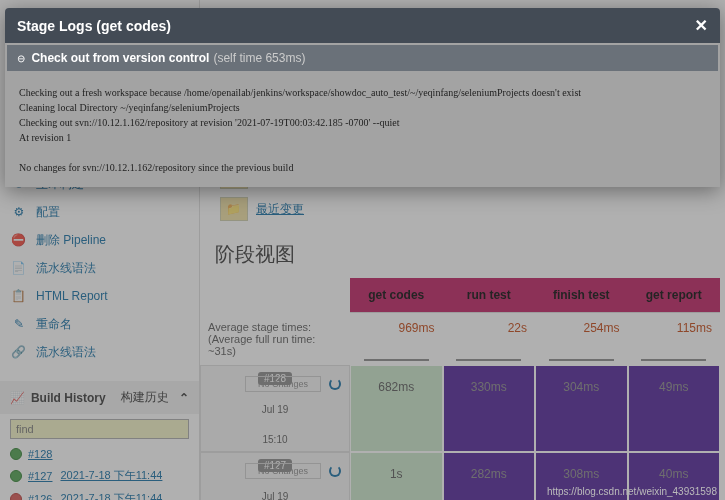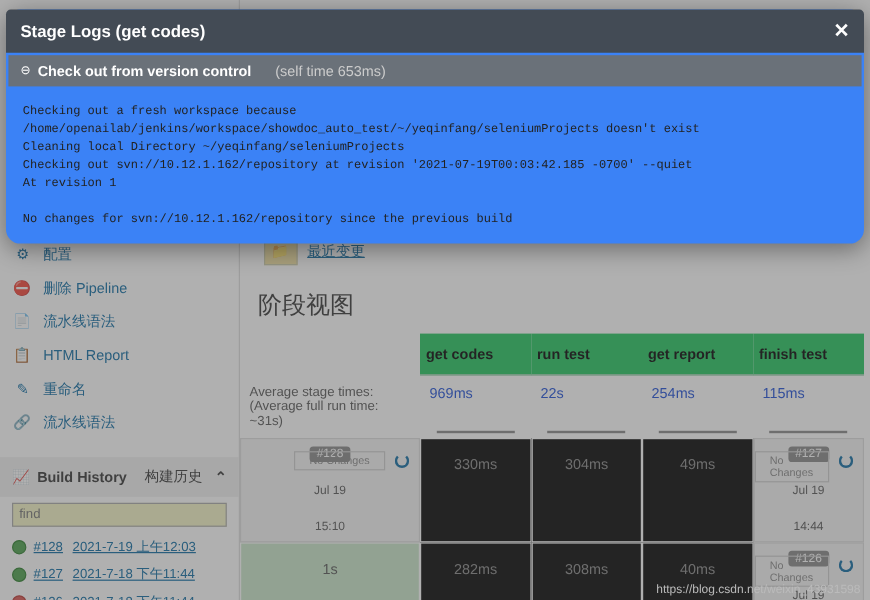--- a/index.html
+++ b/index.html
@@ -15,41 +15,41 @@
 .history-item .ball{width:12px;height:12px;border-radius:50%;margin-right:6px}
 .ball-green{background:#4a9e4a;border:1px solid #2a7e2a}
 .ball-red{background:#d9534f;border:1px solid #b93530}
 .history-item a{color:#0b6aa2;text-decoration:underline;margin-right:8px}
 .bg-main{position:absolute;left:200px;top:0;right:0;height:500px;background:#fff;padding-top:165px}
 .main-link{display:flex;align-items:center;margin-left:20px;margin-bottom:8px;font-size:12px}
 .main-link .micon{width:28px;height:24px;margin-right:8px;display:inline-flex;align-items:center;justify-content:center;background:#f0e0a0;border:1px solid #cca}
 .main-link a{color:#0b6aa2;text-decoration:underline}
 .stage-title{margin:20px 0 10px 15px;font-size:20px;font-weight:normal;color:#333}
 .stage-table{display:grid;grid-template-columns:150px repeat(4,1fr);font-size:12px;margin-right:5px}
-.st-header{padding:10px 5px;text-align:left;font-weight:bold;background:#22c55e;border-bottom:1px solid #ddd}
+.st-header{padding:10px 5px;text-align:center;font-weight:bold;background:#be185d;border-bottom:1px solid #ddd}
 .st-avglabel{padding:8px;text-align:left;font-size:11px;color:#555}
-.st-avgcell{padding:8px;text-align:left;color:#1d4ed8;position:relative}
+.st-avgcell{padding:8px;text-align:right;color:#c2410c;position:relative}
 .st-avgcell::after{content:"";position:absolute;bottom:4px;left:15%;right:15%;height:2px;background:#888}
 .st-rowhead{padding:6px;background:#f5f5f5;border:1px solid #ddd;font-size:10px;color:#555;display:flex;flex-direction:column;align-items:center;position:relative}
 .st-rowhead .num{background:#888;color:#fff;padding:1px 6px;border-radius:3px;font-size:10px}
 .st-rowhead .date{margin-top:19px}
 .st-rowhead .noch{border:1px solid #ccc;padding:2px 12px;margin-top:2px;font-size:9px;color:#888;position:absolute;right:28px;top:8px}
 .st-rowhead .prog{position:absolute;right:8px;top:12px;width:12px;height:12px;border:2px solid #0b6aa2;border-radius:50%;border-top-color:transparent}
 .st-cell{padding:14px;text-align:center;border:1px solid #fff}
 .cell-green{background:#c9e6c9;color:#555}
-.cell-lightgreen{background:#000000;color:#888}
+.cell-lightgreen{background:#4c1d95;color:#888}
 .cell-red{background:#f2c9c9;color:#c9302c;border:1px solid #d9534f}
 .modal-overlay{position:absolute;inset:0;background:rgba(80,80,80,0.45)}
-.modal{position:absolute;left:5px;right:5px;top:8px;background:#3b82f6;border-radius:12px;box-shadow:0 4px 20px rgba(0,0,0,0.4)}
+.modal{position:absolute;left:5px;right:5px;top:8px;background:#a3a3a3;border-radius:0;box-shadow:0 4px 20px rgba(0,0,0,0.4)}
 .modal-header{background:#434b55;color:#fff;padding:8px 12px;font-size:14px;font-weight:bold;border-radius:4px 4px 0 0;display:flex;align-items:center}
 .modal-header .close{margin-left:auto;cursor:pointer;font-size:16px}
 .modal-sub{background:#6a7179;color:#fff;padding:6px 10px;font-size:12px;display:flex;align-items:center;margin:2px}
 .modal-sub .chev{margin-right:6px;font-size:10px}
-.modal-sub .selftime{color:#ccc;margin-left:20px}
-.modal-body{padding:12px 14px;font-family:Liberation Mono, monospace;font-size:10px;color:#222;line-height:1.5;white-space:pre-wrap}
+.modal-sub .selftime{color:#ccc;margin-left:4px}
+.modal-body{padding:12px 14px;font-family:Liberation Serif, serif;font-size:10px;color:#222;line-height:1.5;white-space:pre-wrap}
 .wm{position:absolute;bottom:3px;right:8px;font-size:10px;color:#bbb}
 </style>
 </head>
 <body>
 
 <div class="bg-sidebar">
   <div id="sb-items">
       <div class="sidebar-item">
         <span class="icon">⏱</span>
         <span>立即构建</span>
@@ -85,21 +85,20 @@
     <span style="margin-left:15px;font-weight:normal">构建历史</span>
     <span class="arrow">⌃</span>
   </div>
   <div class="find-box">
     <input placeholder="find" style="">
   </div>
   <div id="hist-items">
       <div class="history-item">
         <span class="ball ball-green"></span>
         <a>#128</a>
-        <a>2021-7-19 上午12:03</a>
       </div>
       <div class="history-item">
         <span class="ball ball-green"></span>
         <a>#127</a>
         <a>2021-7-18 下午11:44</a>
       </div>
       <div class="history-item">
         <span class="ball ball-red"></span>
         <a>#126</a>
         <a>2021-7-18 下午11:44</a>
@@ -116,34 +115,35 @@
       <div class="main-link">
         <span class="micon">📁</span>
         <a>最近变更</a>
       </div>
     </div>
   <div class="stage-title">阶段视图</div>
   <div class="stage-table" id="stage-table">
       <div></div>
       <div class="st-header">get codes</div>
       <div class="st-header">run test</div>
+      <div class="st-header">finish test</div>
       <div class="st-header">get report</div>
-      <div class="st-header">finish test</div>
       <div class="st-avglabel">Average stage times:<br>(Average full run time: ~31s)</div>
       <div class="st-avgcell">969ms</div>
       <div class="st-avgcell">22s</div>
       <div class="st-avgcell">254ms</div>
       <div class="st-avgcell">115ms</div>
       <div class="st-rowhead">
         <span class="num">#128</span>
         <span class="date">Jul 19</span>
         <span class="date">15:10</span>
         <span class="noch">No Changes</span>
         <span class="prog"></span>
       </div>
+      <div class="st-cell cell-green">682ms</div>
       <div class="st-cell cell-lightgreen">330ms</div>
       <div class="st-cell cell-lightgreen">304ms</div>
       <div class="st-cell cell-lightgreen">49ms</div>
       <div class="st-rowhead">
         <span class="num">#127</span>
         <span class="date">Jul 19</span>
         <span class="date">14:44</span>
         <span class="noch">No Changes</span>
         <span class="prog"></span>
       </div>

